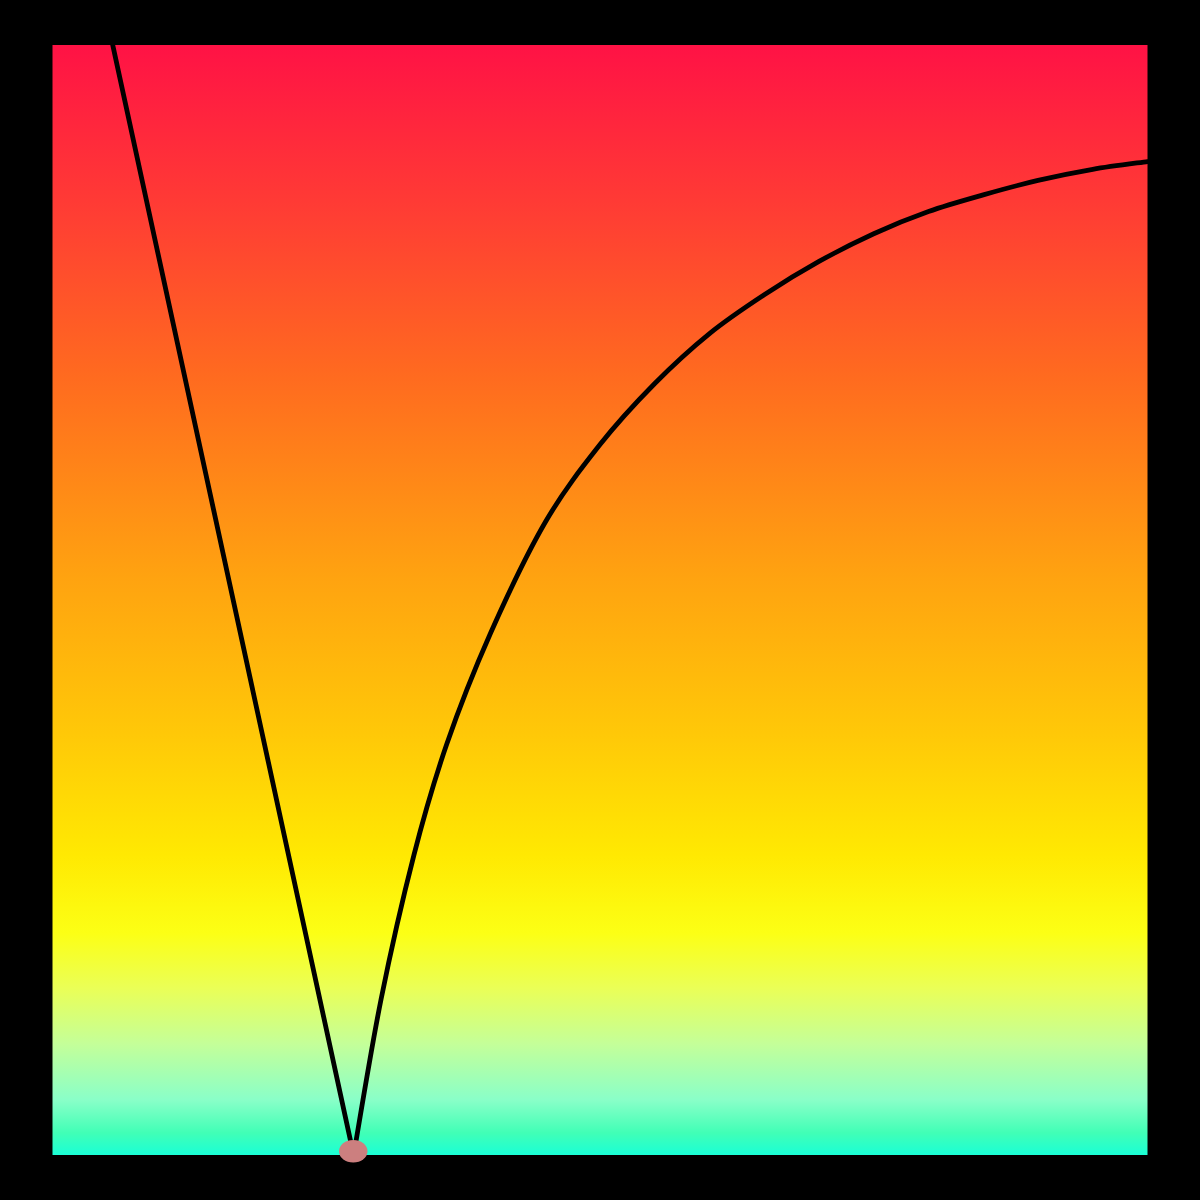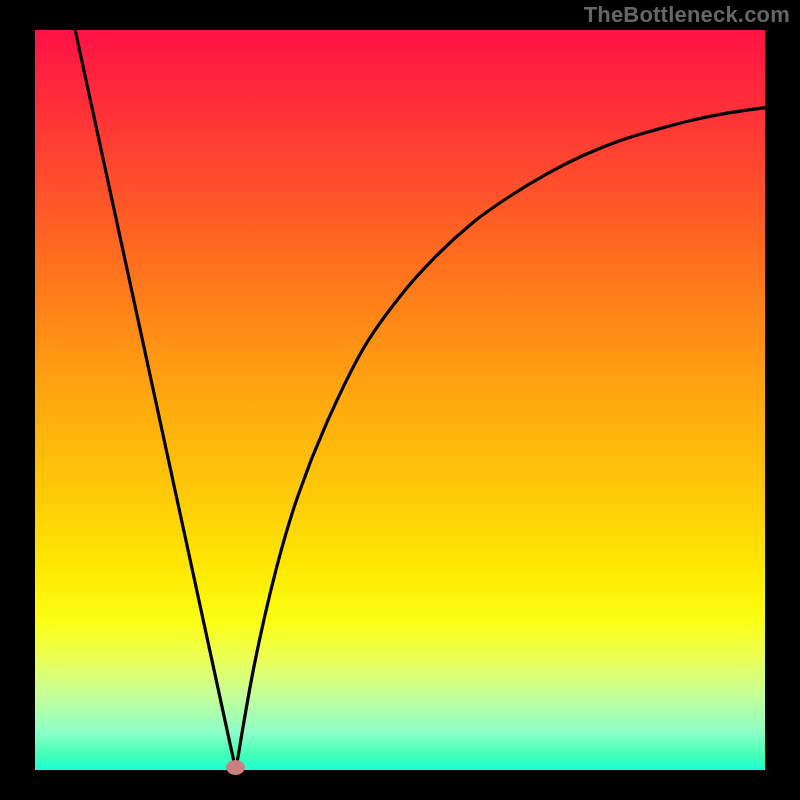--- a/index.html
+++ b/index.html
@@ -62,21 +62,20 @@
     width: 19px;
     height: 15px;
     border-radius: 50%;
     background: #cc7f7f;
   }
 </style>
 </head>
 <body>
 
 <div class="outer">
-  <div class="watermark">TheBottleneck.com</div>
 
   <div class="plot-area">
     <svg class="curve" viewBox="0 0 730 740" preserveAspectRatio="none">
       <path fill="none" stroke="#000" stroke-width="3.2" stroke-linecap="round" stroke-linejoin="round" d="M 40.15 0 L 200.75000000000003 740 L 200.75000000000003 740 C 203.79166666666669 722.7333333333333 212.30833333333334 669.6999999999999 219 636.4 C 225.69166666666666 603.1 233.6 568.5666666666667 240.9 540.2 C 248.20000000000002 511.83333333333337 254.28333333333336 490.8666666666667 262.8 466.2 C 271.31666666666666 441.5333333333333 281.05 416.8666666666667 292 392.20000000000005 C 302.95 367.5333333333334 316.3333333333333 339.16666666666674 328.5 318.20000000000005 C 340.6666666666667 297.23333333333335 352.8333333333333 281.81666666666666 365 266.4 C 377.1666666666667 250.98333333333332 389.33333333333337 238.0333333333334 401.50000000000006 225.70000000000005 C 413.66666666666674 213.3666666666667 425.83333333333337 202.26666666666665 438 192.39999999999998 C 450.16666666666663 182.5333333333333 462.33333333333337 174.51666666666668 474.5 166.5 C 486.66666666666663 158.48333333333332 498.83333333333326 151.0833333333333 510.99999999999994 144.29999999999995 C 523.1666666666666 137.51666666666662 535.3333333333334 131.35000000000005 547.5 125.80000000000007 C 559.6666666666666 120.25000000000007 571.8333333333334 115.31666666666668 584 111 C 596.1666666666666 106.68333333333332 608.3333333333334 103.35333333333331 620.5 99.89999999999998 C 632.6666666666666 96.44666666666664 644.8333333333334 93.11666666666663 657 90.27999999999997 C 669.1666666666666 87.44333333333331 681.3333333333334 84.97666666666667 693.5 82.88 C 705.6666666666666 80.78333333333332 723.9166666666666 78.56333333333328 730 77.69999999999993 "></path>
     </svg>
     <div class="node" style="left: 191.25px; top: 730px;"></div>
   </div>
 </div>
 
 </body></html>

